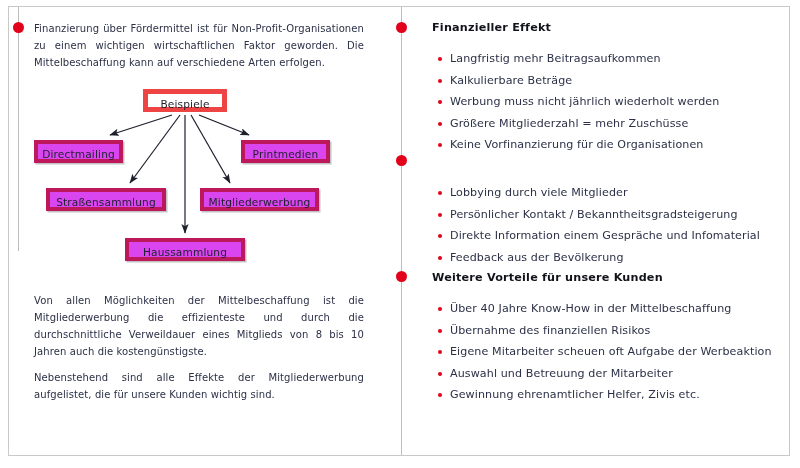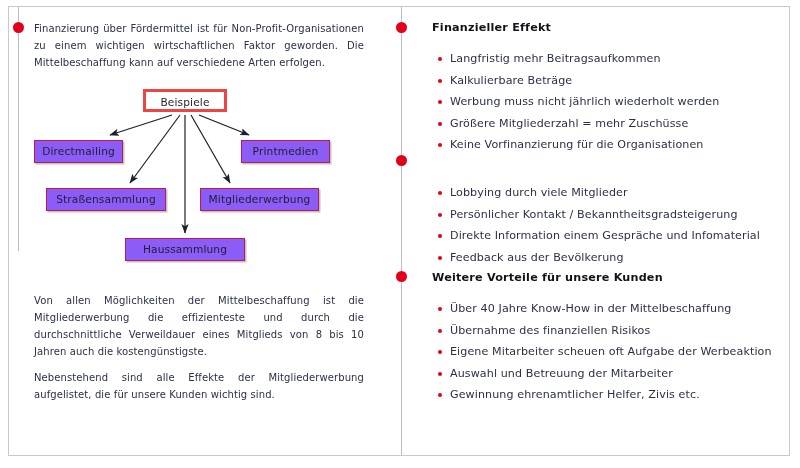--- a/index.html
+++ b/index.html
@@ -40,33 +40,33 @@
 
   .p-intro{position:absolute;left:34px;top:20px;width:330px;}
   .p-bottom1{position:absolute;left:34px;top:292px;width:330px;}
   .p-bottom2{position:absolute;left:34px;top:356px;width:330px;}
 
   
   .diagram{position:absolute;left:0;top:0;width:400px;height:468px;}
   .node{
     position:absolute;
     box-sizing:border-box;
-    border:1px solid #be185d;
-    background:#8b5cf6;
+    border:4px solid #be185d;
+    background:#d946ef;
     color:#1d1f2b;
     font-size:10.6px;
     line-height:21px;
     text-align:center;
     height:23px;
     box-shadow:1.5px 1.5px 0 rgba(120,120,120,.45);
     letter-spacing:.15px;
   }
   .node.root{
     background:#ffffff;
-    border:3px solid #ef4444;
+    border:5px solid #ef4444;
     box-shadow:none;
   }
   .arrows{position:absolute;left:0;top:0;width:400px;height:468px;pointer-events:none;}
 
   
   .right-col{position:absolute;left:0;top:0;width:800px;height:356px;}
   .sec-head{
     position:absolute;left:432px;
     font-size:11.2px;font-weight:bold;color:#12131a;
     letter-spacing:.2px;white-space:nowrap;

